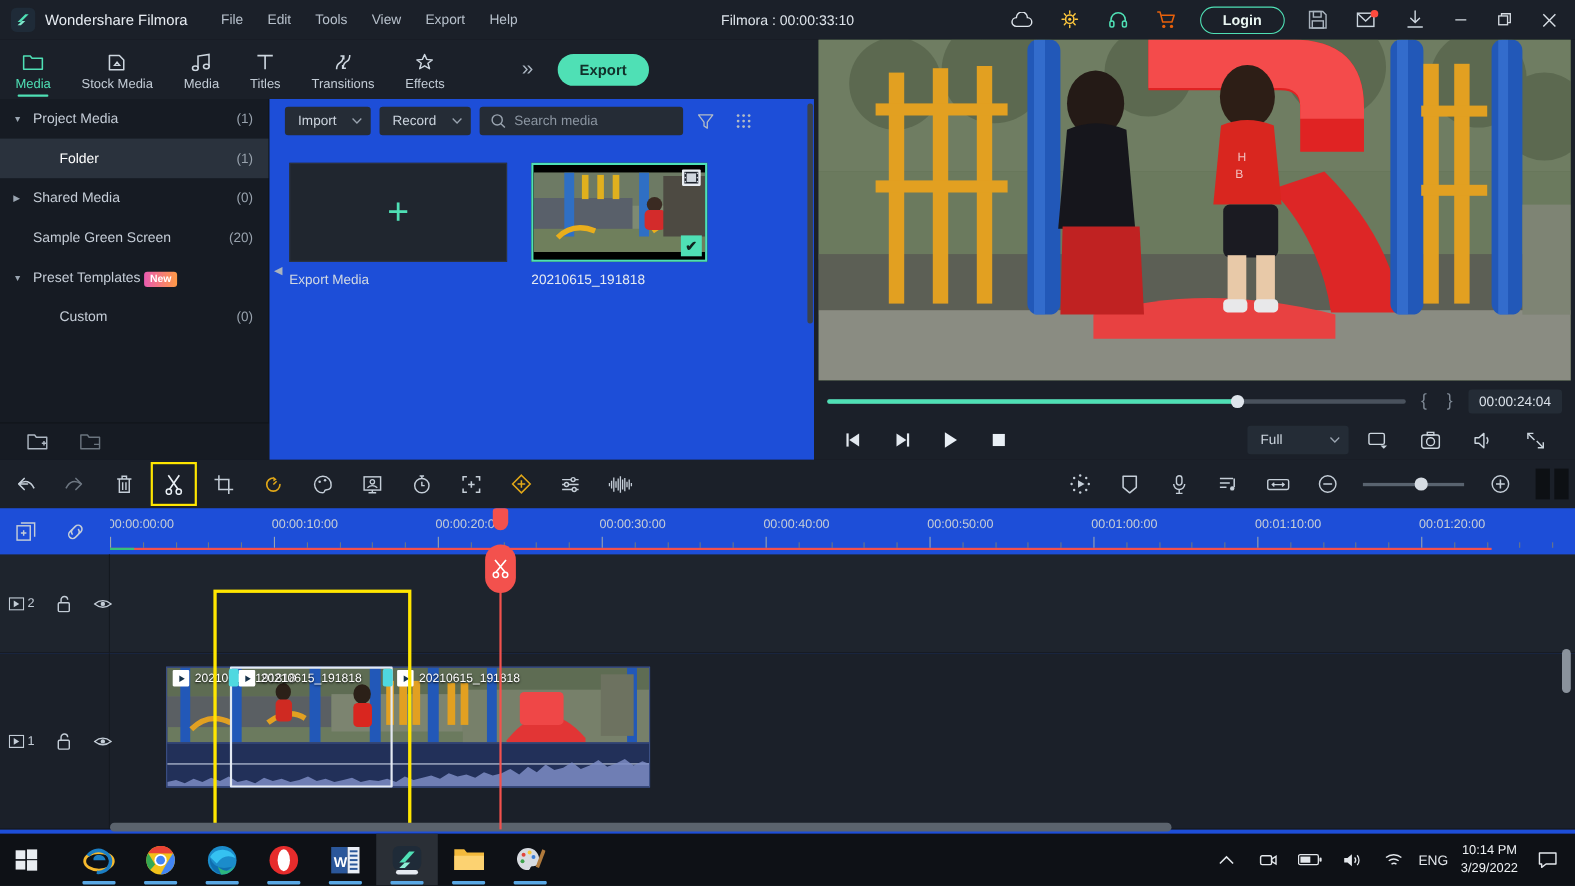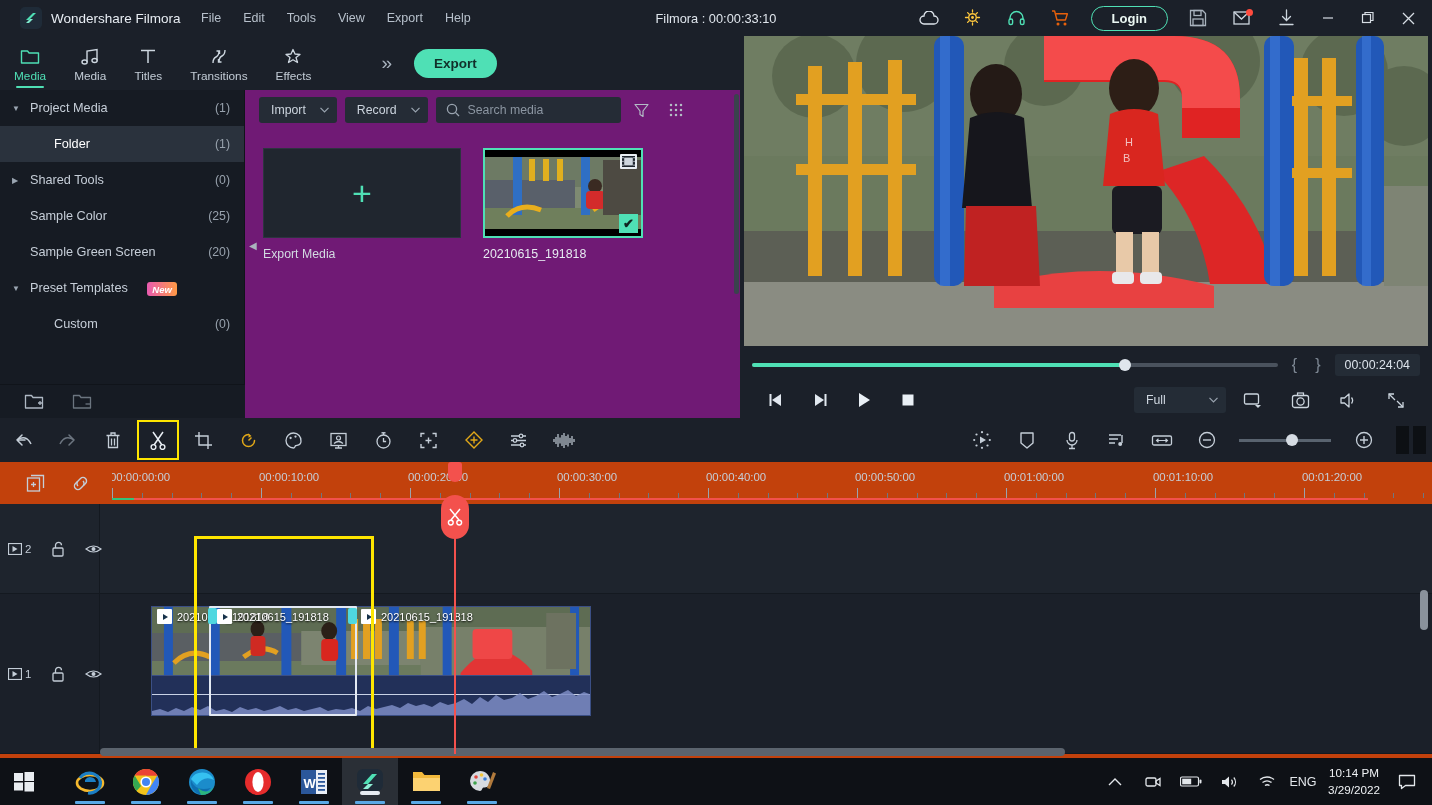--- a/index.html
+++ b/index.html
@@ -11,21 +11,21 @@
     color: #d8dde4;
     -webkit-font-smoothing: antialiased;
   }
   .app { position: relative; width: 1432px; height: 805px; }
 
   
   .titlebar {
     position: absolute; left: 0; top: 0; width: 1432px; height: 36px;
     background: #1b2029; display: flex; align-items: center;
   }
-  .brand { display: flex; align-items: center; gap: 9px; padding-left: 20px; width: 190px; }
+  .brand { display: flex; align-items: center; gap: 9px; padding-left: 10px; width: 190px; }
   .brand-logo {
     width: 22px; height: 22px; border-radius: 5px;
     background: #1f2b38; display: flex; align-items: center; justify-content: center;
   }
   .brand-name { font-size: 13.5px; color: #e8edf3; white-space: nowrap; }
   .menubar { display: flex; align-items: center; gap: 0px; }
   .menubar .mi {
     font-size: 12.5px; color: #b7c0cb; padding: 5px 11px; cursor: default;
   }
   .title-center {
@@ -84,32 +84,32 @@
   }
   .side-row.selected { background: #2a323d; color: #fff; }
   .side-row .caret {
     width: 18px; font-size: 8px; color: #9aa5b1; display: flex; align-items: center;
   }
   .side-row .sname { flex: 1; white-space: nowrap; }
   .side-row.indent .sname { padding-left: 24px; }
   .side-row .scount { color: #98a2ad; font-size: 12.3px; }
   .badge-new {
     background: linear-gradient(90deg,#e95bb0,#ff9a45); color: #fff; font-size: 9.5px;
-    font-weight: bold; padding: 1.5px 5px; border-radius: 3px; margin-left: 16px; font-style: italic;
+    font-weight: bold; padding: 1.5px 5px; border-radius: 3px; margin-left: 0;
   }
   .side-footer {
     position: absolute; left: 0; bottom: 0; width: 245px; height: 34px;
     background: #161b23; display: flex; align-items: center; gap: 28px; padding-left: 24px;
     border-top: 1px solid #10141a;
   }
 
   
   .mediapanel {
     position: absolute; left: 245px; top: 90px; width: 495px; height: 328px;
-    background: #701a75;
+    background: #1d4ed8;
   }
   .mp-toolbar { height: 40px; display: flex; align-items: center; padding: 0 14px; gap: 8px; }
   .mp-dd {
     height: 26px; background: #252c36; border-radius: 3px; display: flex; align-items: center;
     padding: 0 8px 0 12px; font-size: 12.3px; color: #ccd4de; gap: 14px;
   }
   .mp-search {
     height: 26px; background: #252c36; border-radius: 3px; display: flex; align-items: center;
     padding: 0 10px; gap: 8px; width: 185px; color: #8b95a1; font-size: 12.3px;
   }
@@ -192,22 +192,21 @@
   .zoom-knob {
     position: absolute; left: 58%; top: -4.5px; width: 12px; height: 12px; border-radius: 50%;
     background: #d6dce3; transform: translateX(-50%);
   }
   .render-bar { display: flex; gap: 4px; margin-left: 10px; }
   .render-bar i { display:block; width: 13px; height: 28px; background: #0d1014; }
 
   
   .timeline {
     position: absolute; left: 0; top: 462px; width: 1432px; height: 296px;
-    background: #c2410c;
-    padding-left: 12px;
+    background: #1d4ed8;
   }
   .ruler-row { position: relative; height: 42px; }
   .ruler-left {
     position: absolute; left: 0; top: 0; width: 100px; height: 42px;
     display: flex; align-items: center; gap: 26px; padding-left: 14px;
   }
   .ruler {
     position: absolute; left: 100px; top: 0; right: 0; height: 42px; overflow: hidden;
   }
   .rlbl {
@@ -413,20 +412,29 @@
       <span class="t-ico">
         <svg width="20" height="17" viewBox="0 0 20 17">
             <path d="M1.5 15 V3 h6 l1.6 2 h9.4 v10 Z" fill="none" stroke="#4fe0b5" stroke-width="1.4" stroke-linejoin="round"></path>
           </svg>
       </span>
       <span class="t-lbl">Media</span>
     </div>
     <div class="tab">
       <span class="t-ico">
         <svg width="20" height="17" viewBox="0 0 20 17">
+            <path d="M2.5 15.5 V2.5 h9 l4 4 v9 Z" fill="none" stroke="#cdd6df" stroke-width="1.4" stroke-linejoin="round"></path>
+            <path d="M7 11.5 l2.4-3 2.4 3 Z" fill="none" stroke="#cdd6df" stroke-width="1.2"></path>
+          </svg>
+      </span>
+      <span class="t-lbl">Stock Media</span>
+    </div>
+    <div class="tab">
+      <span class="t-ico">
+        <svg width="20" height="17" viewBox="0 0 20 17">
             <path d="M7 14 V3 L17 1.5 v11" fill="none" stroke="#cdd6df" stroke-width="1.4"></path>
             <ellipse cx="4.6" cy="14" rx="2.6" ry="2" fill="none" stroke="#cdd6df" stroke-width="1.4"></ellipse>
             <ellipse cx="14.6" cy="12.5" rx="2.6" ry="2" fill="none" stroke="#cdd6df" stroke-width="1.4"></ellipse>
           </svg>
       </span>
       <span class="t-lbl">Media</span>
     </div>
     <div class="tab">
       <span class="t-ico">
         <svg width="20" height="17" viewBox="0 0 20 17">
@@ -464,27 +472,22 @@
       <span class="sname">Project Media</span>
       <span class="scount">(1)</span>
     </div>
     <div class="side-row indent selected">
       <span class="caret"></span>
       <span class="sname">Folder</span>
       <span class="scount">(1)</span>
     </div>
     <div class="side-row">
       <span class="caret">▶</span>
-      <span class="sname">Shared Tools</span>
+      <span class="sname">Shared Media</span>
       <span class="scount">(0)</span>
-    </div>
-    <div class="side-row">
-      <span class="caret"></span>
-      <span class="sname">Sample Color</span>
-      <span class="scount">(25)</span>
     </div>
     <div class="side-row">
       <span class="caret"></span>
       <span class="sname">Sample Green Screen</span>
       <span class="scount">(20)</span>
     </div>
     <div class="side-row">
       <span class="caret">▼</span>
       <span class="sname">
         <span>Preset Templates</span>

